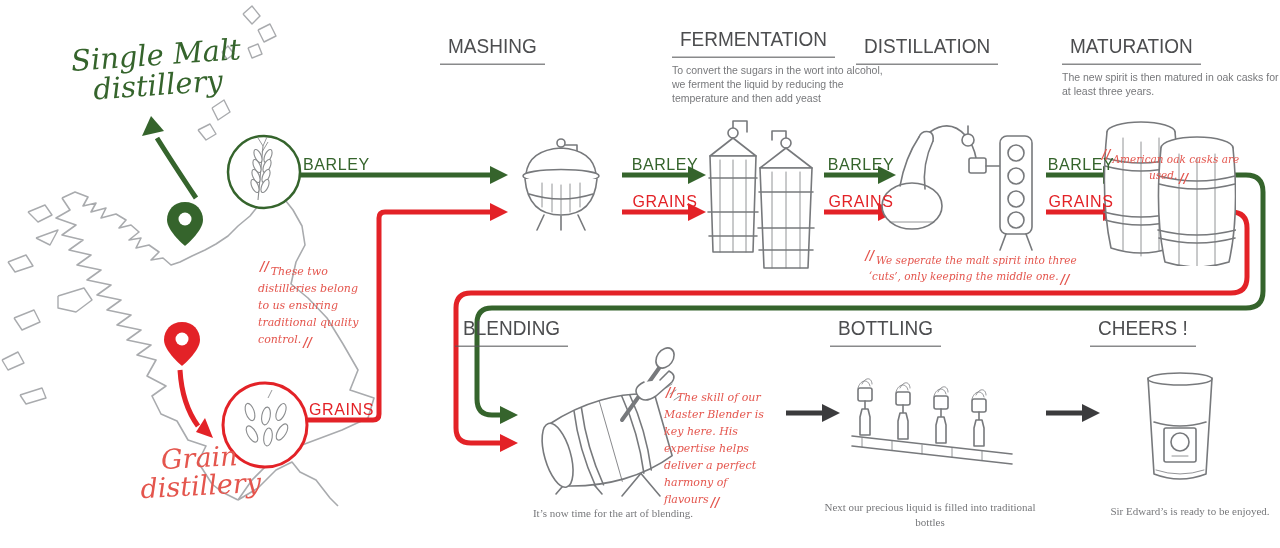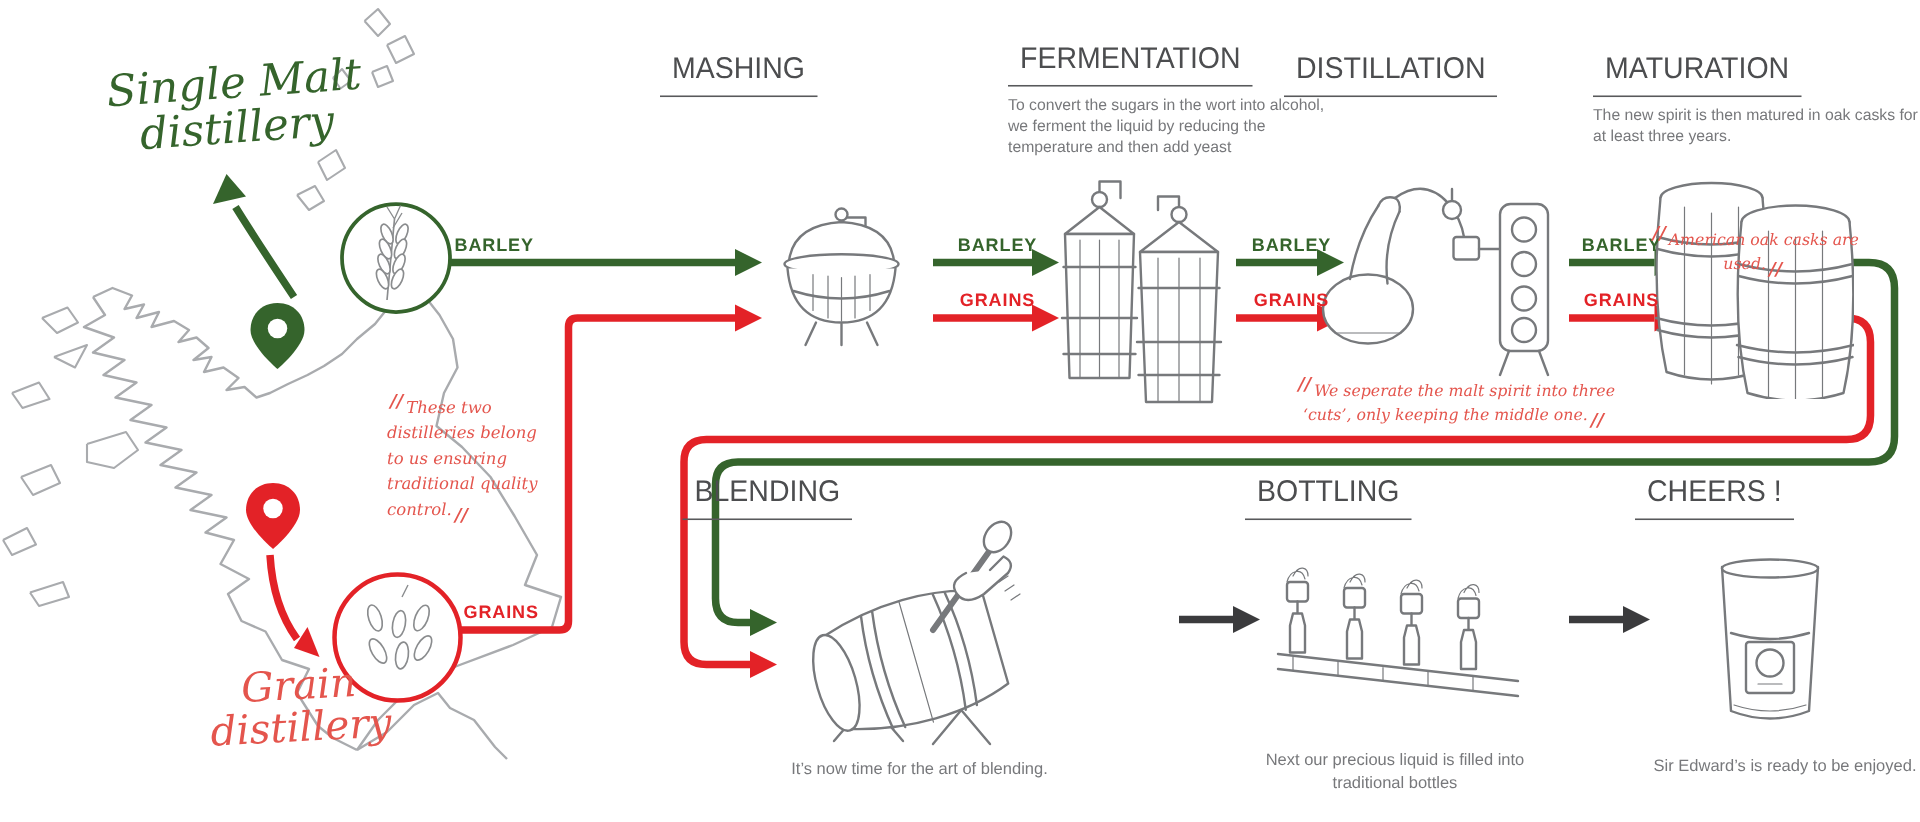--- a/index.html
+++ b/index.html
@@ -9,24 +9,24 @@
   .abs{position:absolute;}
 
   
   .station{position:absolute;text-align:left;}
   .station-title{display:inline-block;margin:0;padding:0 8px 5px 8px;
     font-size:19px;font-weight:400;letter-spacing:0px;color:#4c4d4f;
     border-bottom:1.5px solid #58595b;transform:scaleY(1.05);}
   .station-desc{margin:7px 0 0 0;font-size:10.5px;line-height:1.32;color:#77787b;}
 
   
-  .caption{position:absolute;text-align:center;font-size:11px;color:#77787b;line-height:1.35;}
-
-  
-  .flow-label{position:absolute;font-size:12px;font-weight:700;letter-spacing:.6px;}
+  .caption{position:absolute;text-align:center;font-size:11px;color:#77787b;line-height:1.35;font-family:Liberation Serif, serif;}
+
+  
+  .flow-label{position:absolute;font-size:16px;font-weight:400;letter-spacing:.6px;}
   .flow-label.green{color:#35642c;}
   .flow-label.red{color:#e32227;}
   .pair{width:86px;text-align:center;}
 
   
   .script{font-family:"DejaVu Serif", serif;font-style:italic;}
   .note{position:absolute;color:#e4554d;font-size:11px;line-height:1.55;}
   .qm{font-weight:700;font-size:12px;padding:0 2px;}
   .qm-open{vertical-align:4px;}
   .qm-close{vertical-align:-4px;}
@@ -356,20 +356,23 @@
 
   <div class="note script" id="note-map">
     <span class="qm qm-open">//</span><span>These two distilleries belong to us ensuring traditional quality control.</span><span class="qm qm-close">//</span>
   </div>
   <div class="note script" id="note-distillation">
     <span class="qm qm-open">//</span><span>We seperate the malt spirit into three ‘cuts’, only keeping the middle one.</span><span class="qm qm-close">//</span>
   </div>
   <div class="note script" id="note-maturation">
     <span class="qm qm-open">//</span><span>American oak casks are used.</span><span class="qm qm-close">//</span>
   </div>
+  <div class="note script" id="note-blending">
+    <span class="qm qm-open">//</span><span>The skill of our Master Blender is key here. His expertise helps deliver a perfect harmony of flavours</span><span class="qm qm-close">//</span>
+  </div>
 
   <div class="map-label script" id="lbl-single-malt">
     <span>Single Malt</span>
     <span>distillery</span>
   </div>
   <div class="map-label script" id="lbl-grain">
     <span>Grain</span>
     <span>distillery</span>
   </div>
 

